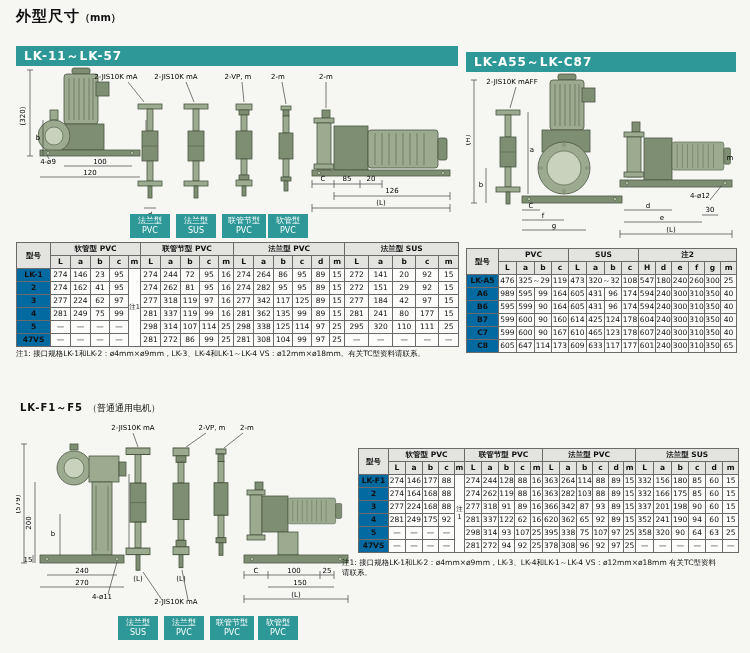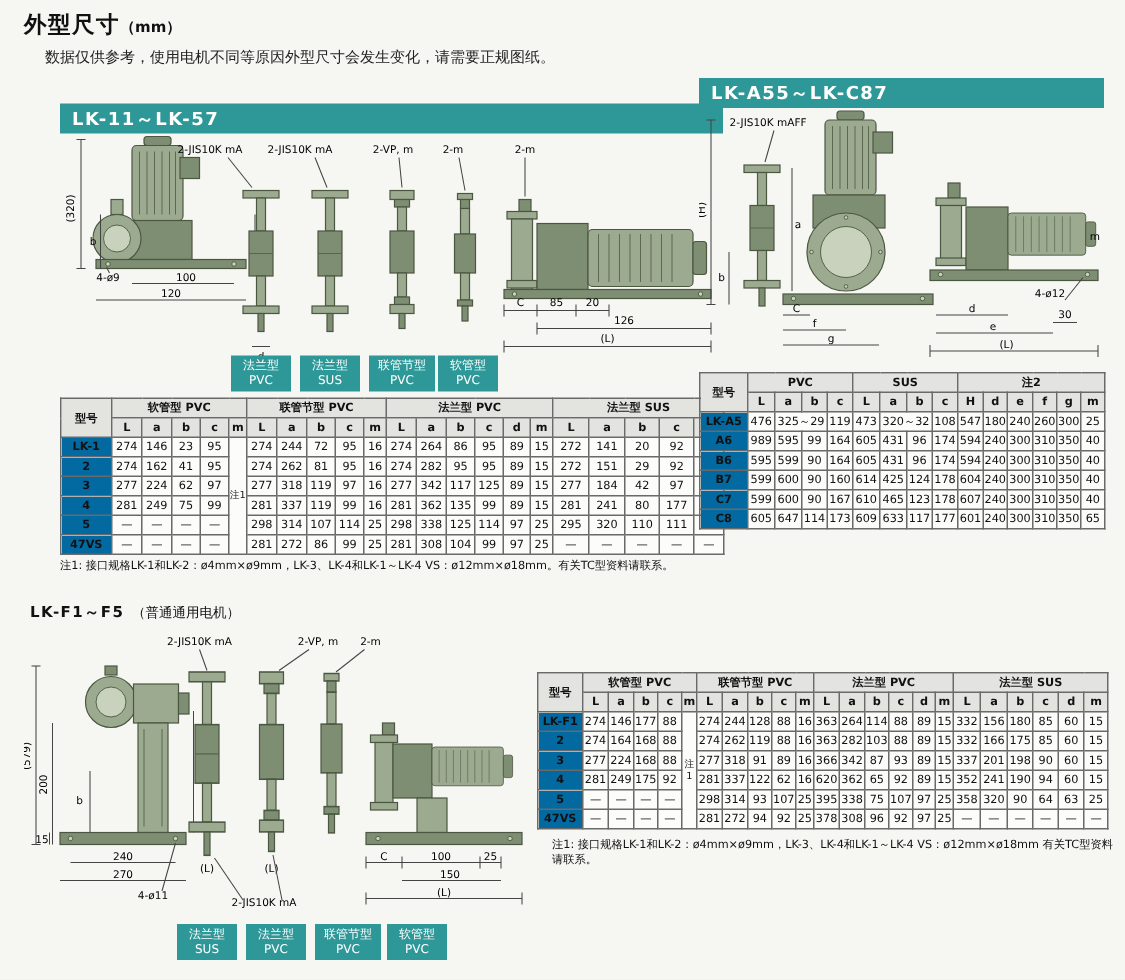--- a/index.html
+++ b/index.html
@@ -32,23 +32,22 @@
   .dt { font-family:"DejaVu Sans","Liberation Sans",sans-serif; font-size:7px; fill:#000; text-anchor:middle; }
 </style>
 </head>
 <body>
 
 <div class="page">
 
   <div class="title">
     <span class="big">外型尺寸</span><span class="small">（mm）</span>
   </div>
-  <div class="subtitle">数据仅供参考，使用电机不同等原因外型尺寸会发生变化，请需要正规图纸。</div>
-
-  <div class="panel" style="left:16px; top:69px; width:442px;margin-left:24px;">
+
+  <div class="panel" style="left:16px; top:46px; width:442px;">
     <div class="panel-hdr">LK-11～LK-57</div>
     <div class="diagram" style="height:176px;">
       <svg width="442" height="176" viewBox="0 0 442 176">
         <defs>
           <g id="colFlange">
             <rect x="-12" y="0" width="24" height="5" class="pf"></rect>
             <rect x="-3" y="5" width="6" height="22" class="pf"></rect>
             <rect x="-8" y="27" width="16" height="30" class="pd"></rect>
             <line x1="-8" y1="42" x2="8" y2="42" class="ln"></line>
             <rect x="-3" y="57" width="6" height="20" class="pf"></rect>
@@ -932,16 +931,16 @@
               <td>—</td>
               <td>—</td>
               <td>—</td>
               <td>—</td>
               <td>—</td>
               <td>—</td>
             </tr>
           </tbody>
         </table>
       </div>
-    <div class="note" style="position:absolute; left:352px; top:160px; width:376px;">注1: 接口规格LK-1和LK-2：ø4mm×ø9mm，LK-3、LK-4和LK-1～LK-4 VS：ø12mm×ø18mm 有关TC型资料请联系。</div>
+    <div class="note" style="position:absolute; left:326px; top:160px; width:376px;">注1: 接口规格LK-1和LK-2：ø4mm×ø9mm，LK-3、LK-4和LK-1～LK-4 VS：ø12mm×ø18mm 有关TC型资料请联系。</div>
   </div>
 
 </div>
 
 </body></html>

